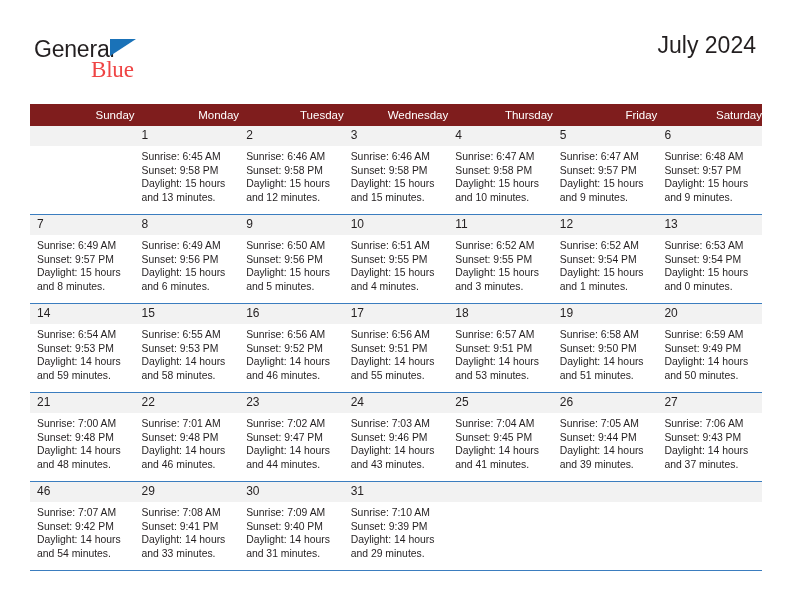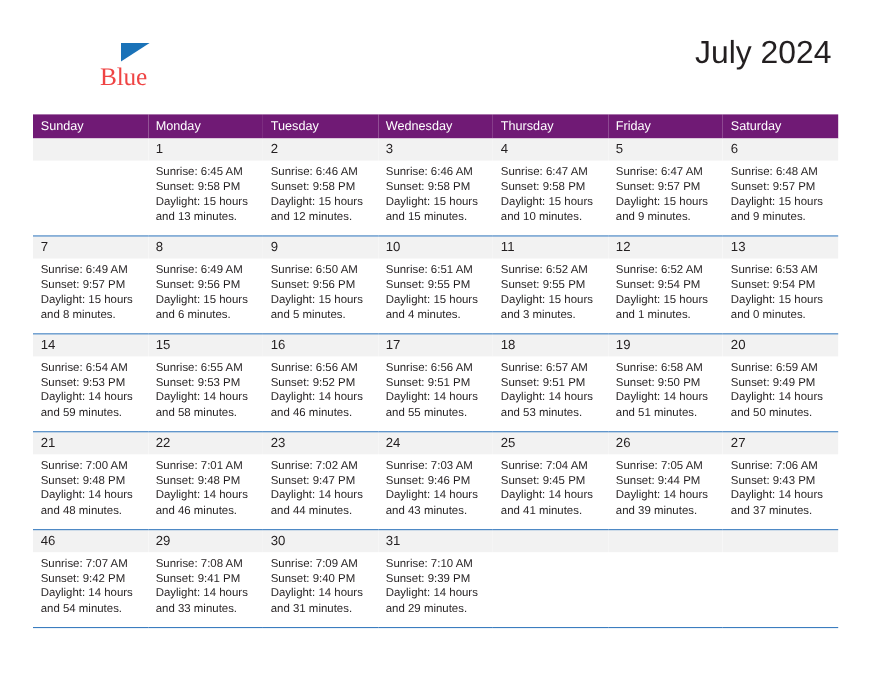--- a/index.html
+++ b/index.html
@@ -60,21 +60,21 @@
     top: 21px;
     font-size: 23px;
     letter-spacing: -0.2px;
     color: #ef4444;
     font-family: Liberation Serif, serif;
   }
   .title {
     position: absolute;
     right: 36px;
     top: 32px;
-    font-size: 29px;
+    font-size: 23px;
     color: #231f20;
     text-align: left;
     white-space: nowrap;
   }
   .subtitle {
     position: absolute;
     right: 36px;
     top: 76px;
     font-size: 14.5px;
     color: #231f20;
@@ -88,25 +88,25 @@
     left: 30px;
     top: 104px;
     width: 732px;
   }
   .cal-table {
     width: 732px;
     border-collapse: collapse;
     table-layout: fixed;
   }
   .cal-table th {
-    background: #701a75;
+    background: #7f1d1d;
     color: #ffffff;
     font-size: 11.5px;
     font-weight: normal;
-    text-align: left;
+    text-align: right;
     padding: 5px 0 5px 7px;
     height: 11px;
     border: none;
   }
   .cal-table td {
     vertical-align: top;
     padding: 0;
     border-bottom: 1px solid #3b7dbf;
     height: 88px;
     background: #ffffff;
@@ -142,20 +142,21 @@
   }
 </style>
 </head>
 <body>
 
 <div class="page">
 
   <div class="header">
 
     <div class="logo">
+      <span class="logo-general">General</span>
       <span class="logo-tri"></span>
       <span class="logo-blue">Blue</span>
     </div>
 
     <div class="title">July 2024</div>
   </div>
 
   <div class="calendar">
     <table class="cal-table">
       <thead>

